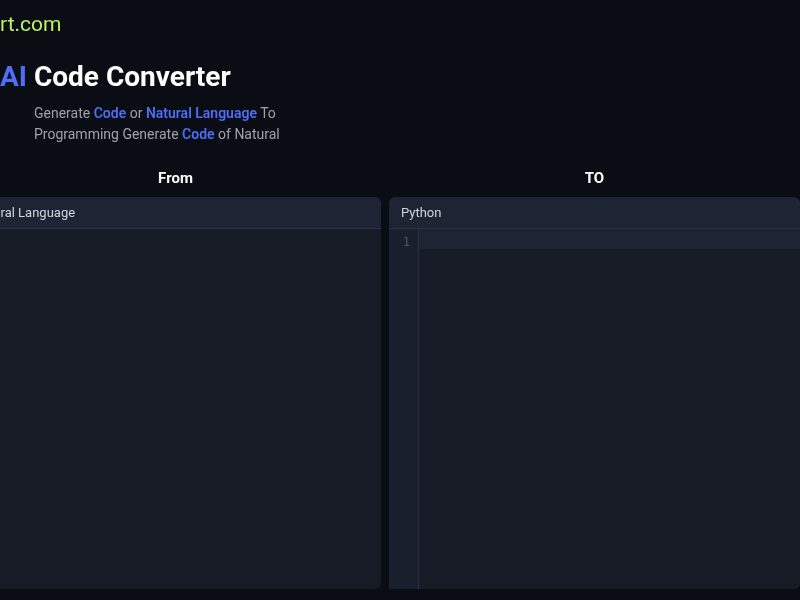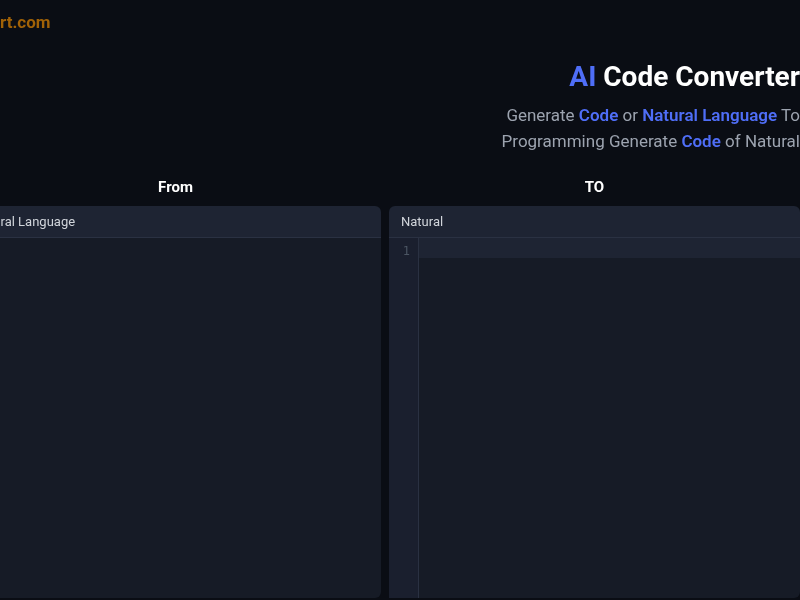--- a/index.html
+++ b/index.html
@@ -12,44 +12,45 @@
       color: #e5e7eb;
       font-family: -apple-system, BlinkMacSystemFont, 'Segoe UI', Roboto, sans-serif;
       width: 800px;
       height: 600px;
       overflow: hidden;
     }
     .site-link {
       position: absolute;
       top: 12px;
       left: 0;
-      font-weight: 700;
-      font-size: 17px;
-      color: #a16207;
+      font-weight: 400;
+      font-size: 21px;
+      color: #bef264;
     }
     .header {
-      text-align: right;
+      text-align: left;
       padding-top: 60px;
       padding-bottom: 24px;
     }
     .title {
       font-size: 28px;
       font-weight: 700;
       margin-bottom: 10px;
     }
     .title-ai {
       color: #4f6ef7;
     }
     .title-rest {
       color: #ffffff;
     }
     .subtitle {
-      font-size: 17px;
+      font-size: 14px;
       color: #9ca3af;
       line-height: 1.5;
+      padding-left: 34px;
     }
     .accent {
       color: #4f6ef7;
       font-weight: 600;
     }
     .panels {
       display: flex;
       gap: 8px;
       padding: 0;
       height: calc(100% - 180px);
@@ -125,21 +126,21 @@
 <div class="panels">
   <div class="panel panel-left">
     <div class="panel-label">From</div>
     <div class="selector">atural Language</div>
     <div class="editor">
       <div class="editor-body"></div>
     </div>
   </div>
   <div class="panel">
     <div class="panel-label">TO</div>
-    <div class="selector">Natural</div>
+    <div class="selector">Python</div>
     <div class="editor">
       <div class="gutter">
         <div>1</div>
       </div>
       <div class="editor-body">
         <div class="line-highlight"></div>
       </div>
     </div>
   </div>
 </div>

